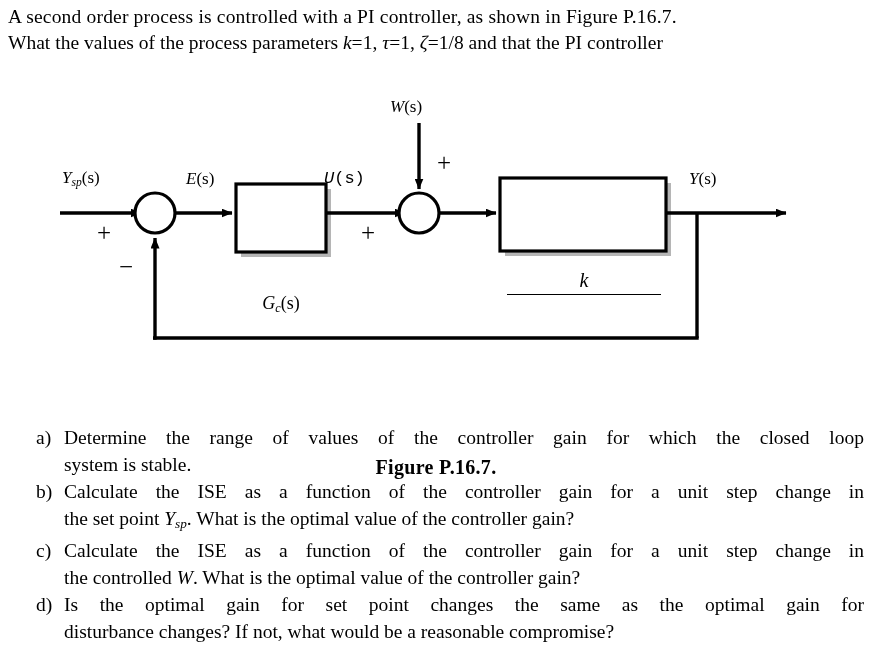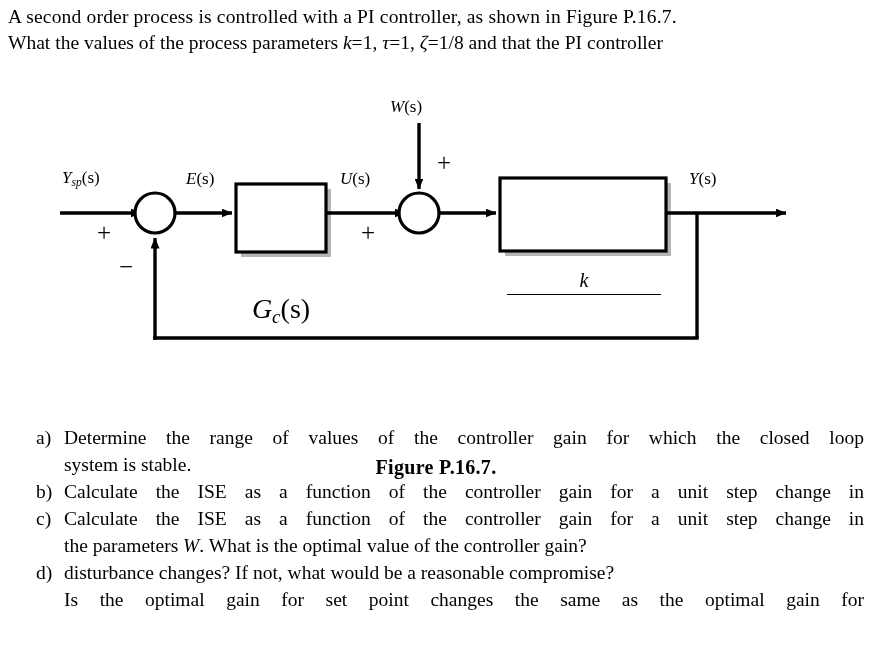--- a/index.html
+++ b/index.html
@@ -99,21 +99,21 @@
     vertical-align: 0.52em;
     font-style: italic;
   }
 
   .gcbox-label {
     position: absolute;
     left: 236px;
     top: 205px;
     width: 90px;
     text-align: center;
-    font-size: 28px;
+    font-size: 18px;
     font-style: italic;
   }
 
   .figcaption {
     position: absolute;
     left: 0;
     top: 368px;
     width: 872px;
     text-align: center;
     font-size: 20px;
@@ -203,21 +203,21 @@
 
     <div class="tf">
       <div class="num">k</div>
       <div class="bar"></div>
     </div>
 
     <div class="dlabel" style="left:62px; top:79px;"><i class="mathvar">Y</i><span class="sub">sp</span><span>(s)</span></div>
 
     <div class="dlabel" style="left:186px; top:80px;"><i class="mathvar">E</i><span>(s)</span></div>
 
-    <div class="dlabel" style="left:340px; top:80px;"><i class="mathvar">U</i><span>(s)</span></div>
+    <div class="dlabel" style="left:324px; top:80px;font-family:Liberation Mono, monospace;"><i class="mathvar">U</i><span>(s)</span></div>
 
     <div class="dlabel" style="left:390px; top:8px;"><i class="mathvar">W</i><span>(s)</span></div>
 
     <div class="dlabel" style="left:689px; top:80px;"><i class="mathvar">Y</i><span>(s)</span></div>
 
     <div class="sign" style="left:97px; top:132px;">+</div>
     <div class="sign" style="left:119px; top:166px;">−</div>
     <div class="sign" style="left:437px; top:62px;">+</div>
     <div class="sign" style="left:361px; top:132px;">+</div>
 
@@ -231,34 +231,35 @@
       <span class="qtext">
         <span class="row spread">Determine the range of values of the controller gain for which the closed loop</span>
         <span class="row">system is stable.</span>
       </span>
     </div>
 
     <div class="qitem">
       <span class="qmarker">b)</span>
       <span class="qtext">
         <span class="row spread">Calculate the ISE as a function of the controller gain for a unit step change in</span>
+        <span class="row"><span>the set point </span><i class="mathvar">Y</i><span class="sub">sp</span><span>. What is the optimal value of the controller gain?</span></span>
       </span>
     </div>
 
     <div class="qitem">
       <span class="qmarker">c)</span>
       <span class="qtext">
         <span class="row spread">Calculate the ISE as a function of the controller gain for a unit step change in</span>
-        <span class="row"><span>the parameters </span><i class="mathvar">W</i><span>. What is the optimal value of the controller gain?</span></span>
+        <span class="row"><span>the controlled </span><i class="mathvar">W</i><span>. What is the optimal value of the controller gain?</span></span>
       </span>
     </div>
 
     <div class="qitem">
       <span class="qmarker">d)</span>
       <span class="qtext">
+        <span class="row spread">Is the optimal gain for set point changes the same as the optimal gain for</span>
         <span class="row">disturbance changes? If not, what would be a reasonable compromise?</span>
-        <span class="row spread">Is the optimal gain for set point changes the same as the optimal gain for</span>
       </span>
     </div>
 
   </div>
 
 </div>
 
 </body></html>

